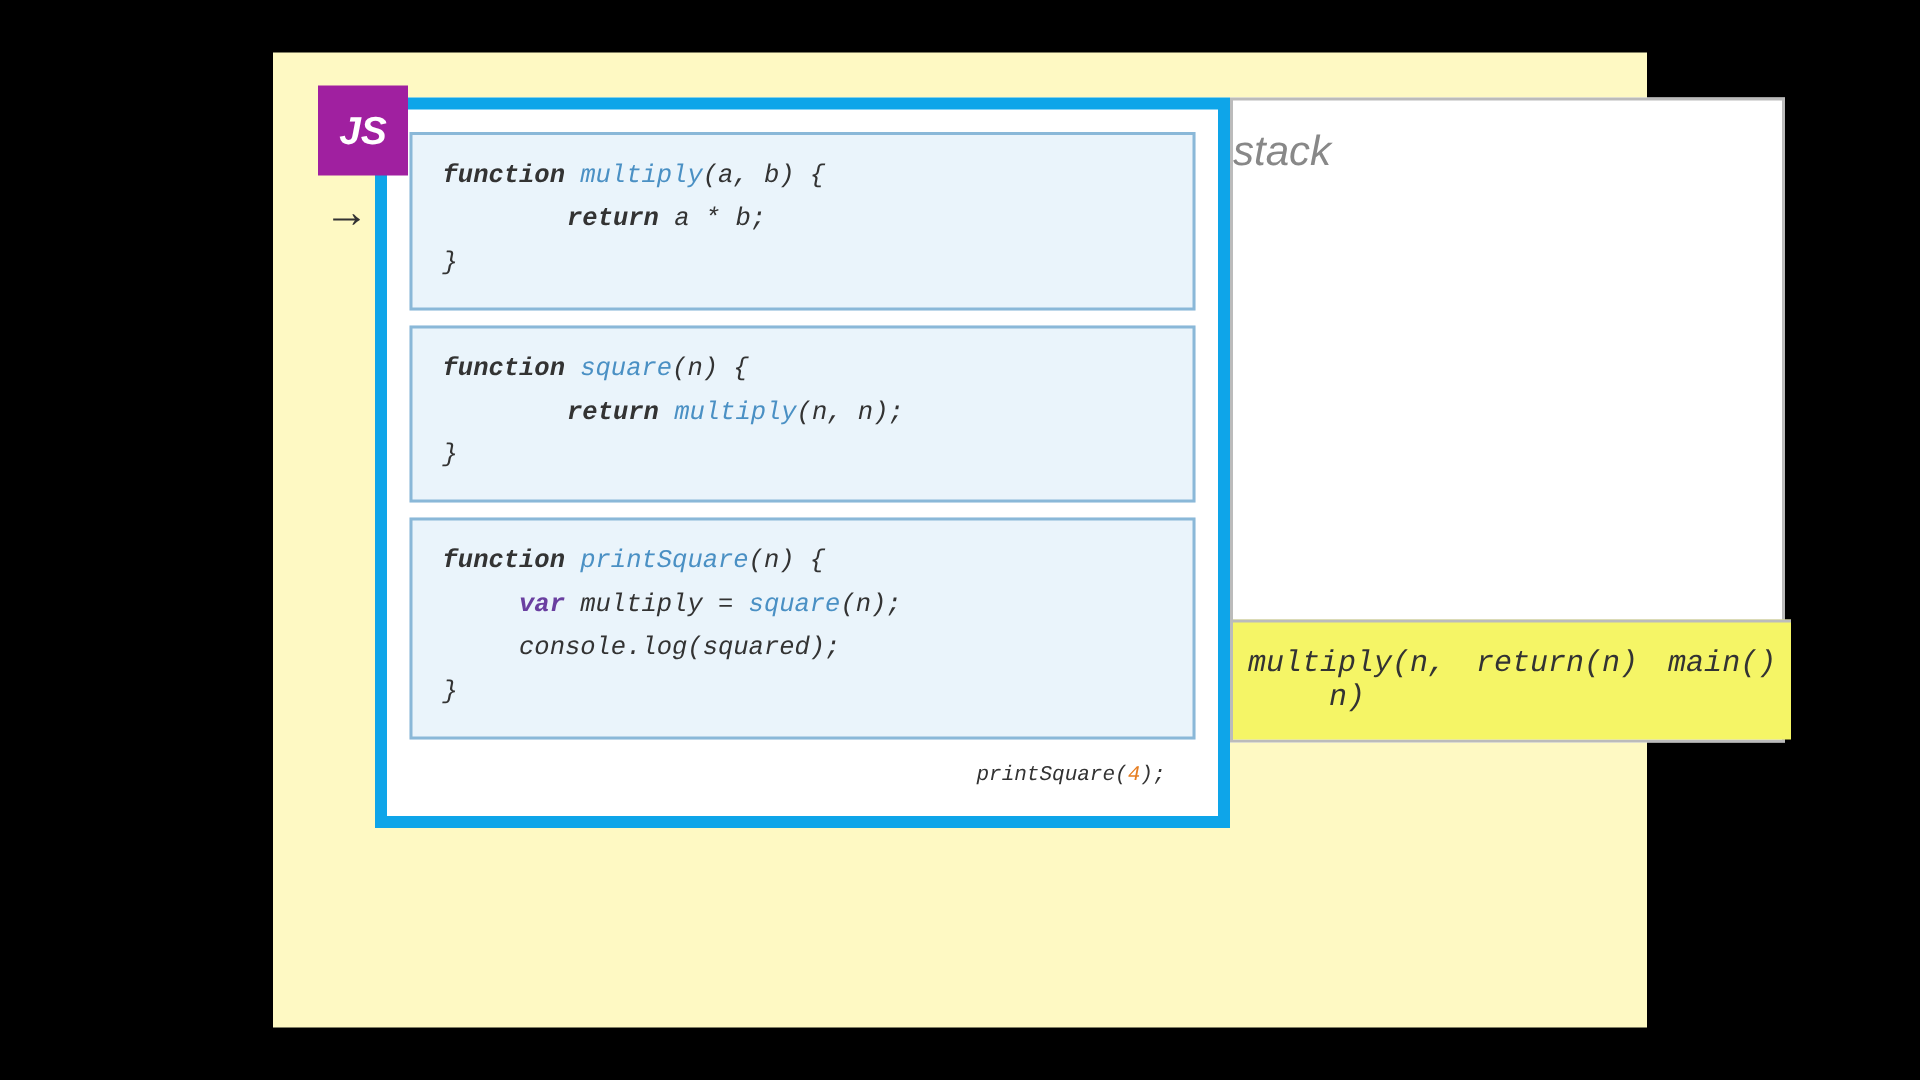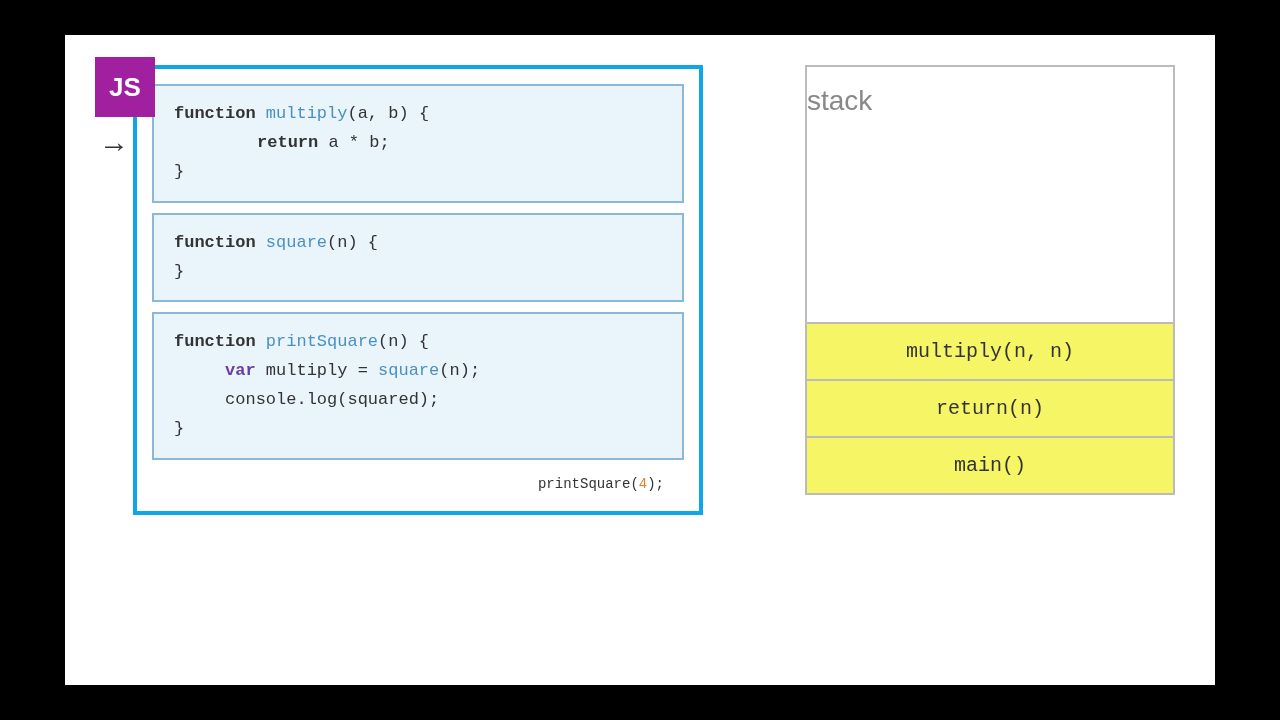--- a/index.html
+++ b/index.html
@@ -8,28 +8,29 @@
       width: 1280px;
       height: 720px;
       background: #000;
       display: flex;
       align-items: center;
       justify-content: center;
       font-family: 'Courier New', Courier, monospace;
     }
 
     .slide {
-      width: 1150px;
+      width: 916px;
       height: 650px;
-      background: #ffffff;
+      background: #fef9c3;
       position: relative;
       display: flex;
       flex-direction: column;
       align-items: center;
       padding: 30px 40px 20px 40px;
+      font-style: italic;
     }
 
     .js-logo {
       position: absolute;
       top: 22px;
       left: 30px;
       width: 60px;
       height: 60px;
       background: #a020a0;
       display: flex;
@@ -74,21 +75,21 @@
       padding-top: 62px;
       margin-right: 10px;
     }
 
     .arrow-icon {
       font-size: 30px;
       color: #333;
     }
 
     .code-outer-box {
-      border: 4px solid #0ea5e9;
+      border: 8px solid #0ea5e9;
       background: #fff;
       padding: 15px;
       width: 570px;
       display: flex;
       flex-direction: column;
       gap: 10px;
     }
 
     .code-inner-box {
       border: 2px solid #8ab8d8;
@@ -131,21 +132,21 @@
       text-align: left;
       font-size: 28px;
       color: #888;
       font-family: Arial, sans-serif;
       padding: 18px 0 10px 0;
       flex: 1;
     }
 
     .stack-items {
       display: flex;
-      flex-direction: column;
+      flex-direction: row;
     }
 
     .stack-item {
       background: #f5f566;
       border-top: 2px solid #bbb;
       text-align: center;
       padding: 16px 10px;
       font-size: 20px;
       color: #333;
       font-family: 'Courier New', Courier, monospace;
@@ -176,20 +177,21 @@
       <div class="code-outer-box">
 
         <div class="code-inner-box">
           <span class="code-line"><span class="kw-function">function</span> <span class="fn-name">multiply</span><span class="plain">(a, b) {</span></span>
           <span class="code-line"><span class="plain">     </span><span class="kw-return">return</span><span class="plain"> a * b;</span></span>
           <span class="code-line"><span class="plain">}</span></span>
         </div>
 
         <div class="code-inner-box">
           <span class="code-line"><span class="kw-function">function</span> <span class="fn-name">square</span><span class="plain">(n) {</span></span>
+          <span class="code-line"><span class="plain">     </span><span class="kw-return">return</span><span class="plain"> </span><span class="fn-name">multiply</span><span class="plain">(n, n);</span></span>
           <span class="code-line"><span class="plain">}</span></span>
         </div>
 
         <div class="code-inner-box">
           <span class="code-line"><span class="kw-function">function</span> <span class="fn-name">printSquare</span><span class="plain">(n) {</span></span>
           <span class="code-line"><span class="plain">     </span><span class="kw-var">var</span><span class="plain"> multiply = </span><span class="fn-name">square</span><span class="plain">(n);</span></span>
           <span class="code-line"><span class="plain">     console.log(squared);</span></span>
           <span class="code-line"><span class="plain">}</span></span>
         </div>
 

